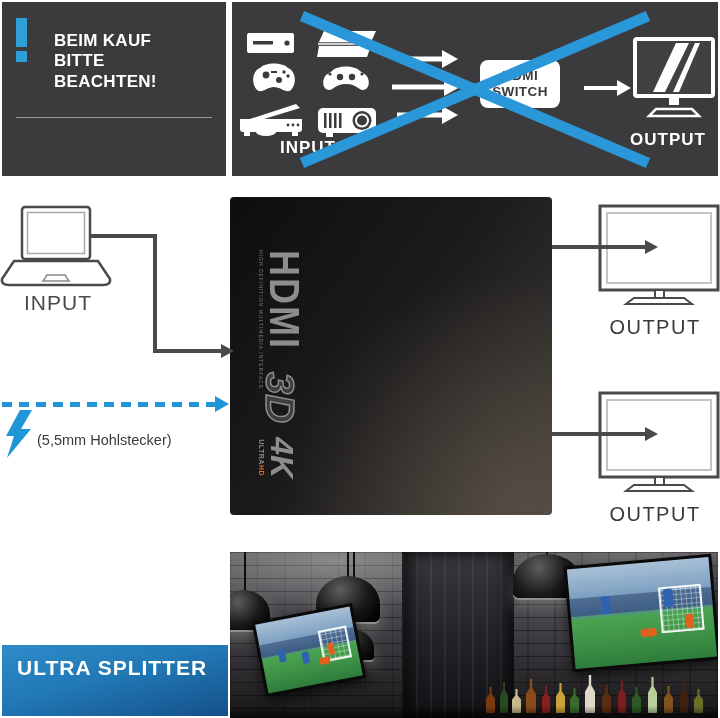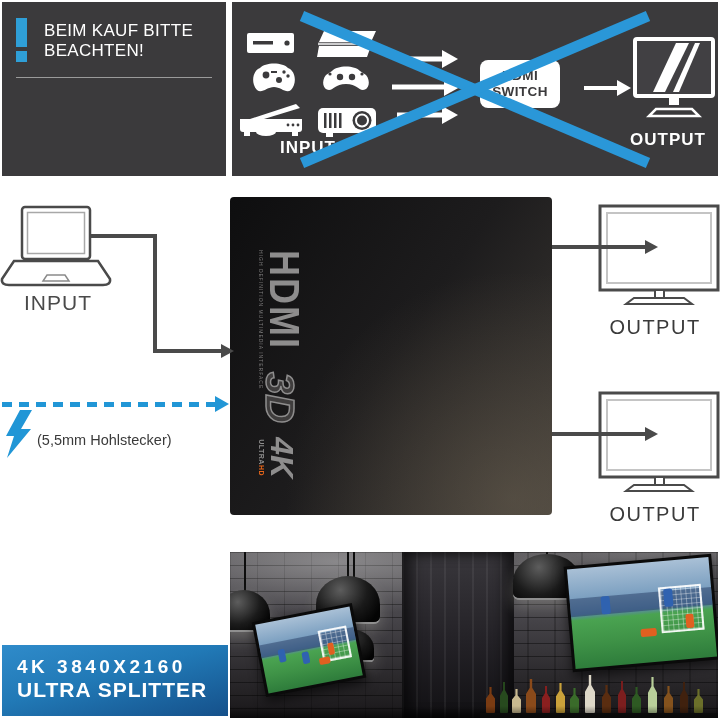--- a/index.html
+++ b/index.html
@@ -7,21 +7,21 @@
          font-family:"Liberation Sans",sans-serif;}
   .stage *{box-sizing:border-box;}
 
   
   .panel{position:absolute;background:#3b3a3c;overflow:hidden;}
   .panel-warning{left:2px;top:2px;width:224px;height:174px;padding:13px 14px;}
   .warn-head{display:flex;gap:11px;align-items:flex-start;}
   .excl{display:flex;flex-direction:column;gap:4px;margin-top:3px;}
   .excl-bar{width:11px;height:29px;background:#2f9fd7;}
   .excl-dot{width:11px;height:11px;background:#2f9fd7;}
-  .warn-title{color:#fff;font-weight:normal;font-size:17px;line-height:1.2;letter-spacing:.3px;margin:6px;}
+  .warn-title{color:#fff;font-weight:bold;font-size:17px;line-height:1.2;letter-spacing:.3px;margin:16px;}
   .warn-divider{border:none;border-top:1px solid #9a9a9a;margin:9px 0 9px 0;}
   .warn-heading{color:#f4f4f4;font-weight:400;font-size:21.5px;line-height:1.22;letter-spacing:.4px;margin:0;}
   .warn-body{color:#ececec;font-size:15px;line-height:1.28;margin:3px 0 0 0;}
 
   .panel-noswitch{left:232px;top:2px;width:486px;height:174px;}
   .dev{position:absolute;}
   .ns-label{position:absolute;color:#fff;font-weight:bold;font-size:17px;letter-spacing:1px;text-align:center;}
   .switch-box{position:absolute;left:248px;top:58px;width:80px;height:48px;background:#fff;border-radius:8px;
               display:flex;flex-direction:column;align-items:center;justify-content:center;
               color:#3b3a3c;font-weight:bold;font-size:13.5px;line-height:1.15;letter-spacing:.4px;}
@@ -237,21 +237,20 @@
     <polyline points="90,236 155,236 155,351 221,351" fill="none" stroke="#4a4a4a" stroke-width="4"></polyline>
     <polygon points="221,344 221,358 234,351" fill="#4a4a4a"></polygon>
     <line x1="552" y1="247" x2="645" y2="247" stroke="#4a4a4a" stroke-width="4"></line>
     <polygon points="645,240 645,254 658,247" fill="#4a4a4a"></polygon>
     <line x1="552" y1="434" x2="645" y2="434" stroke="#4a4a4a" stroke-width="4"></line>
     <polygon points="645,427 645,441 658,434" fill="#4a4a4a"></polygon>
   </svg>
 
 
   <section class="panel-blue">
-    <div class="blue-line1">4K 3840X2160</div>
     <div class="blue-line2">ULTRA SPLITTER</div>
   </section>
 
   <div class="photo">
     <div class="slats"></div>
 
     <div class="cord" style="left:14px;top:0;height:44px"></div>
     <div class="cord" style="left:117px;top:0;height:28px"></div>
     <div class="cord" style="left:123px;top:0;height:82px;width:1.5px"></div>
     <div class="cord" style="left:316px;top:0;height:6px"></div>

